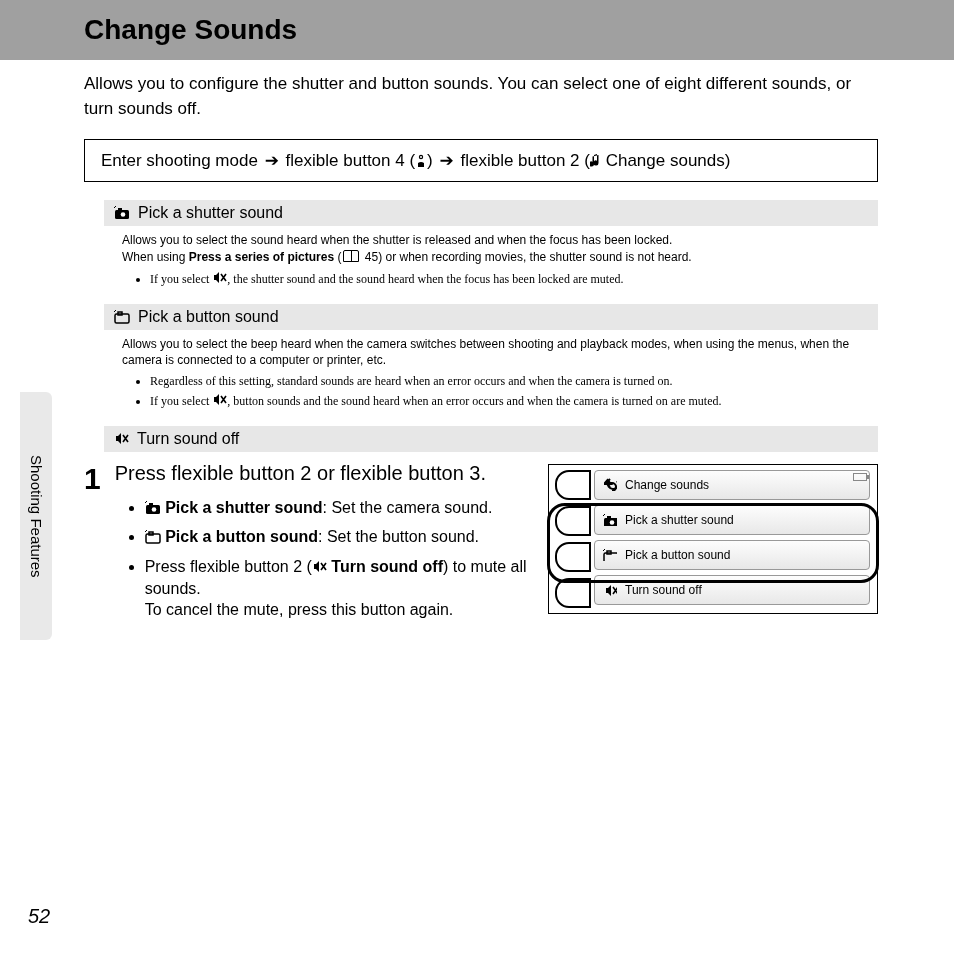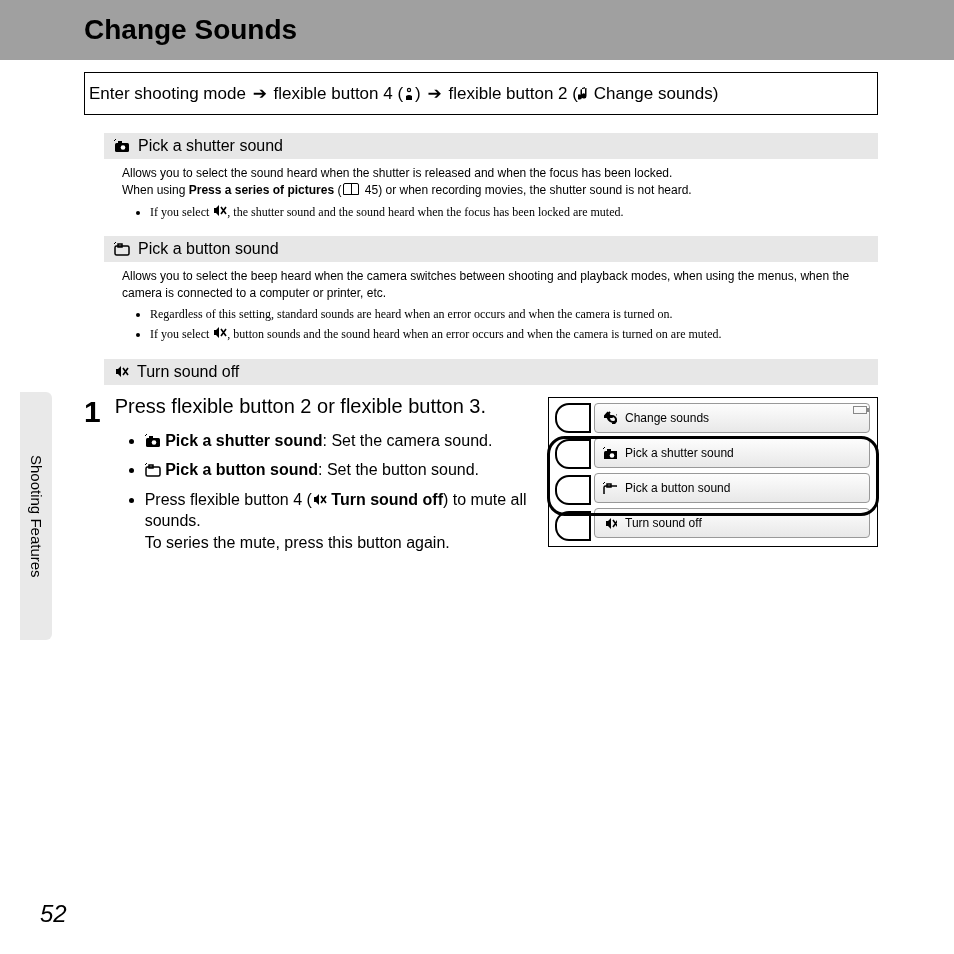--- a/index.html
+++ b/index.html
@@ -23,21 +23,21 @@
   .content {
     padding: 12px 76px 0 84px;
   }
   .intro {
     font-size: 17px;
     line-height: 1.45;
     margin-bottom: 18px;
   }
   .path-box {
     border: 1px solid #000;
-    padding: 10px 4px;
+    padding: 10px 16px;
     font-size: 17px;
     margin-bottom: 18px;
   }
   .arrow { display:inline-block; margin:0 2px; font-weight:normal; }
   .icon { display:inline-block; vertical-align:-2px; }
   .section-header {
     background: #e7e7e7;
     padding: 4px 10px;
     font-size: 16px;
     margin-left: 20px;
@@ -139,23 +139,23 @@
   .highlight {
     position:absolute;
     border:3.5px solid #000;
     border-radius:18px;
     left:-2px; top:38px;
     right:-2px; height:80px;
     pointer-events:none;
   }
   .page-num {
     position:absolute;
-    left:40px; bottom:26px;
+    left:28px; bottom:26px;
     font-style:italic;
-    font-size:24px;
+    font-size:20px;
   }
   .book-icon {
     display:inline-block; width:16px; height:12px;
     border:1px solid #000; border-radius:2px 2px 0 0;
     position:relative; vertical-align:-1px; margin:0 2px;
   }
   .book-icon:after { content:""; position:absolute; left:50%; top:0; bottom:0; width:1px; background:#000; }
   svg.cam { width:16px; height:14px; }
   svg.mute { width:15px; height:15px; vertical-align:-2px; }
   svg.note { width:11px; height:14px; vertical-align:-2px; }
@@ -199,20 +199,21 @@
 
 <div class="title-bar">
   <h1>Change Sounds</h1>
 </div>
 
 <div class="side-tab">
   <span>Shooting Features</span>
 </div>
 
 <div class="content">
+  <p class="intro">Allows you to configure the shutter and button sounds. You can select one of eight different sounds, or turn sounds off.</p>
 
   <div class="path-box">
     <span>Enter shooting mode</span>
     <span class="arrow">➔</span>
     <span>flexible button 4 (</span><svg class="settings icon">
         <use href="#settings-ico"></use>
       </svg><span>)</span>
     <span class="arrow">➔</span>
     <span>flexible button 2 (</span><svg class="note icon">
         <use href="#note-ico"></use>
@@ -272,24 +273,24 @@
               </svg>
             <span class="bold">Pick a shutter sound</span><span>: Set the camera sound.</span>
           </li>
           <li>
             <svg class="cam icon" style="vertical-align:-2px">
                 <use href="#cam-button"></use>
               </svg>
             <span class="bold">Pick a button sound</span><span>: Set the button sound.</span>
           </li>
           <li>
-            <span>Press flexible button 4 (</span><svg class="mute">
+            <span>Press flexible button 2 (</span><svg class="mute">
                 <use href="#mute-ico"></use>
               </svg><span class="bold"> Turn sound off</span><span>) to mute all sounds.</span><br>
-            <span>To series the mute, press this button again.</span>
+            <span>To cancel the mute, press this button again.</span>
           </li>
         </ul>
       </div>
     </div>
     <div class="diagram">
       <div class="lcd">
         <div class="btn-col">
           <div class="phys-btn"></div>
           <div class="phys-btn"></div>
           <div class="phys-btn"></div>

